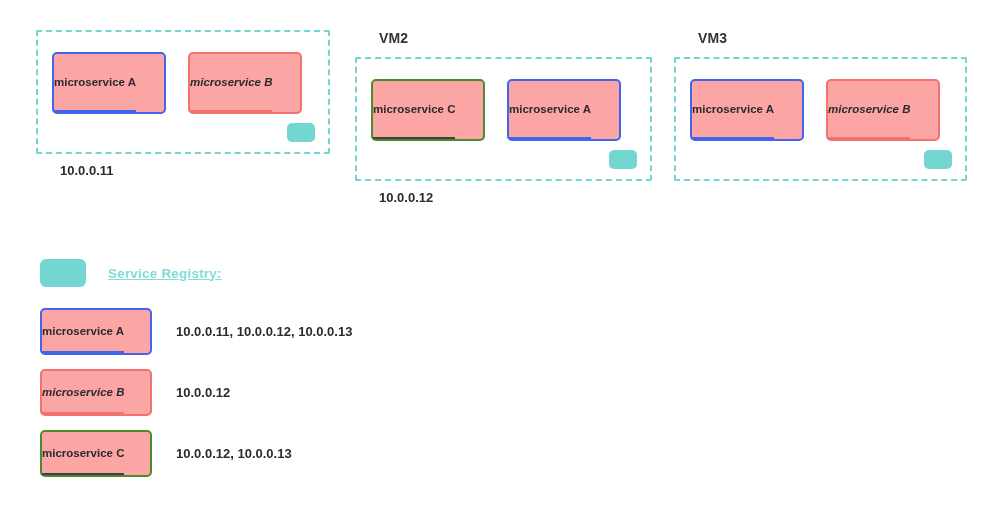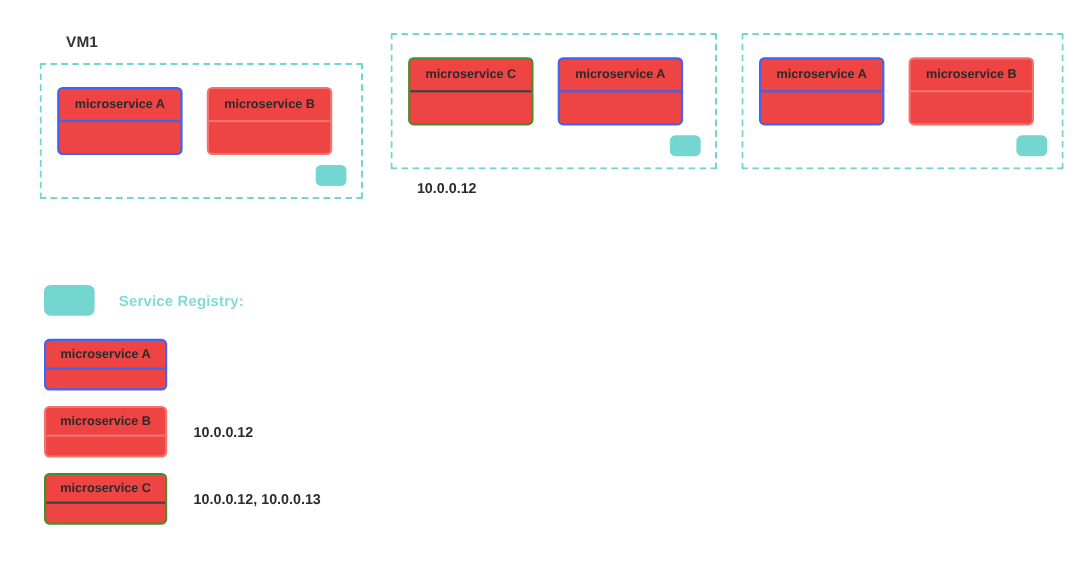--- a/index.html
+++ b/index.html
@@ -48,40 +48,40 @@
     margin-left: 24px;
     margin-top: 9px;
   }
 
   
   .svc {
     box-sizing: border-box;
     width: 114px;
     height: 62px;
     border-radius: 5px;
-    background: #ef4444;
-    display: flex;
-    flex-direction: column;
+    background: #fca5a5;
+    display: flex;
+    flex-direction: row;
   }
   .svc-head {
     flex: 0 0 28px;
     display: flex;
     align-items: center;
     justify-content: center;
     font-size: 11.5px;
     font-weight: bold;
     color: #2b2b2b;
     white-space: nowrap;
   }
   .svc-body { flex: 1 1 auto; }
 
   .svc.blue  { border: 2px solid #4263EB; }
   .svc.blue  .svc-head { border-bottom: 2px solid #4263EB; }
   .svc.red   { border: 2px solid #F4726C; }
-  .svc.red   .svc-head { border-bottom: 2px solid #F4726C; }
+  .svc.red   .svc-head { border-bottom: 2px solid #F4726C; font-style: italic; }
   .svc.green { border: 2px solid #4B8B2C; }
   .svc.green .svc-head { border-bottom: 2px solid #404040; }
 
   
   .registry-chip {
     position: absolute;
     right: 13px;
     bottom: 10px;
     width: 28px;
     height: 19px;
@@ -102,20 +102,21 @@
     height: 28px;
     border-radius: 6px;
     background: #74D6D0;
   }
   .legend-title {
     margin-left: 22px;
     font-size: 13.5px;
     font-weight: bold;
     color: #7FDCD8;
     letter-spacing: .2px;
+    text-decoration: underline;
   }
 
   .registry-rows {
     position: absolute;
     left: 40px;
     top: 308px;
   }
   .registry-row {
     display: flex;
     align-items: center;
@@ -128,54 +129,56 @@
     font-size: 13px;
     font-weight: bold;
     color: #2b2b2b;
     white-space: nowrap;
   }
 </style>
 </head>
 <body>
 
 <div class="vm-column" style="left:36px; width:294px;">
-  <div class="vm-title">VM1</div>
   <div class="vm-box">
     <div class="vm-inner">
       <div class="svc blue">
         <div class="svc-head">microservice A</div>
         <div class="svc-body"></div>
       </div>
       <div class="svc red">
         <div class="svc-head">microservice B</div>
         <div class="svc-body"></div>
       </div>
     </div>
     <div class="registry-chip"></div>
   </div>
+  <div class="vm-ip">10.0.0.11</div>
 </div>
 
 <div class="vm-column" style="left:355px; width:297px;">
+  <div class="vm-title">VM2</div>
   <div class="vm-box">
     <div class="vm-inner">
       <div class="svc green">
         <div class="svc-head">microservice C</div>
         <div class="svc-body"></div>
       </div>
       <div class="svc blue">
         <div class="svc-head">microservice A</div>
         <div class="svc-body"></div>
       </div>
     </div>
     <div class="registry-chip"></div>
   </div>
   <div class="vm-ip">10.0.0.12</div>
 </div>
 
 <div class="vm-column" style="left:674px; width:293px;">
+  <div class="vm-title">VM3</div>
   <div class="vm-box">
     <div class="vm-inner">
       <div class="svc blue">
         <div class="svc-head">microservice A</div>
         <div class="svc-body"></div>
       </div>
       <div class="svc red">
         <div class="svc-head">microservice B</div>
         <div class="svc-body"></div>
       </div>
@@ -189,20 +192,21 @@
   <div class="legend-title">Service Registry:</div>
 </div>
 
 <div class="registry-rows">
 
   <div class="registry-row">
     <div class="svc blue">
       <div class="svc-head">microservice A</div>
       <div class="svc-body"></div>
     </div>
+    <div class="registry-ips">10.0.0.11, 10.0.0.12, 10.0.0.13</div>
   </div>
 
   <div class="registry-row">
     <div class="svc red">
       <div class="svc-head">microservice B</div>
       <div class="svc-body"></div>
     </div>
     <div class="registry-ips">10.0.0.12</div>
   </div>
 

